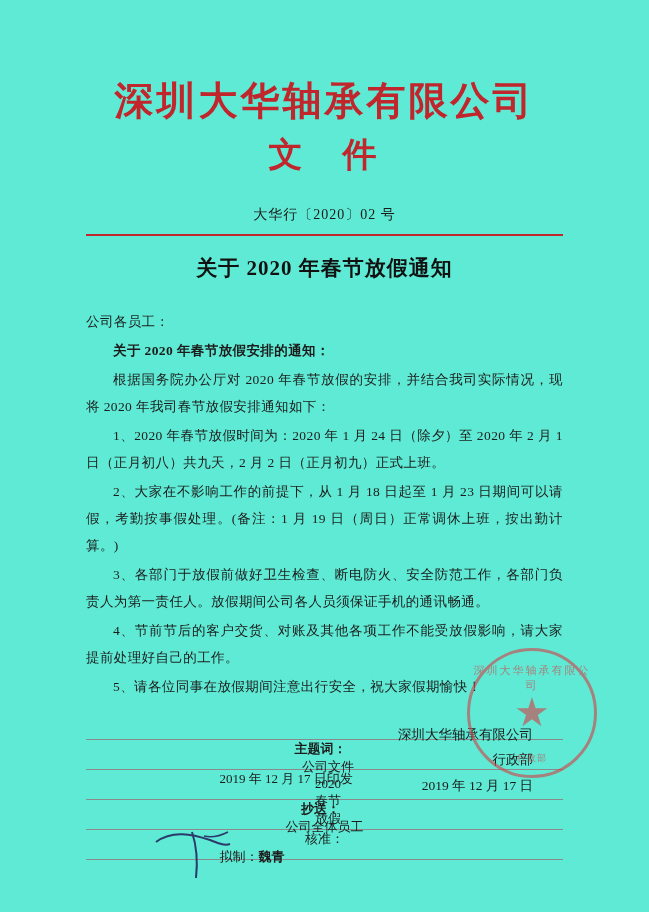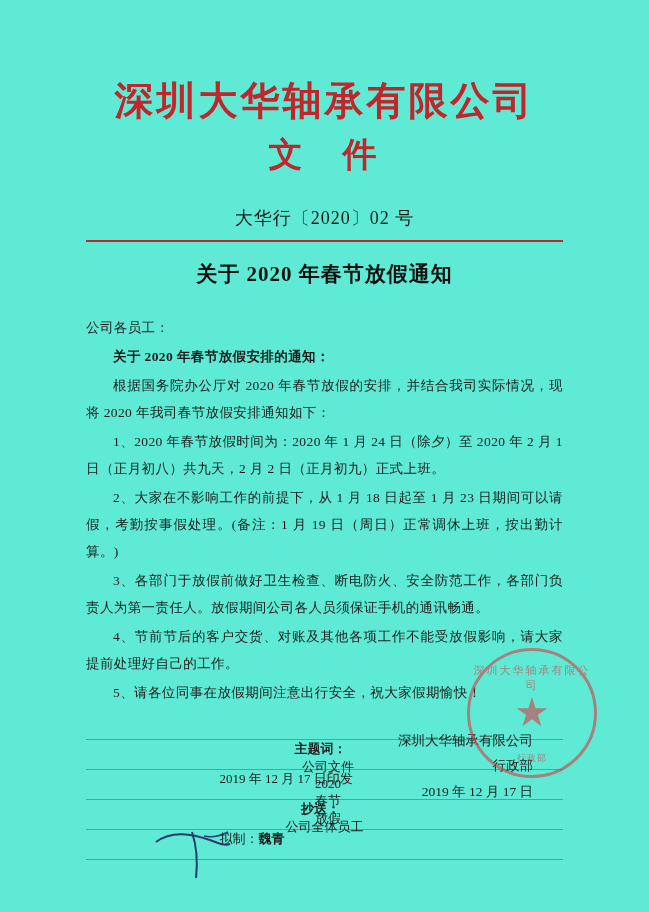--- a/index.html
+++ b/index.html
@@ -43,21 +43,21 @@
     color: #c0262c;
     font-size: 34px;
     font-weight: 700;
     letter-spacing: 14px;
     line-height: 1.5;
     margin: 4px 0 0 0;
     padding-left: 10px;
   }
   .doc-number {
     margin-top: 26px;
-    font-size: 18px;
+    font-size: 14px;
     letter-spacing: 1px;
     color: #1a1a1a;
   }
   .red-rule {
     margin-top: 10px;
     height: 2px;
     background: #c0262c;
     width: 100%;
   }
 
@@ -231,20 +231,21 @@
     <div class="row split">
       <span class="right">2019 年 12 月 17 日印发</span>
     </div>
     <div class="hr"></div>
     <div class="row">
       <span class="kw-label">抄送：</span>
       <span>公司全体员工</span>
     </div>
     <div class="hr"></div>
     <div class="row split sign-row">
+      <span class="left">核准：</span>
       <span class="right">
         <span>拟制：</span><b>魏青</b>
       </span>
       <svg class="handwriting" viewBox="0 0 110 56">
         <path d="M4 18 C 20 6, 40 10, 58 16 C 66 19, 72 22, 78 20" stroke="#2b3a6b" stroke-width="2" fill="none"></path>
         <path d="M40 8 C 44 20, 46 36, 44 54" stroke="#2b3a6b" stroke-width="2" fill="none"></path>
         <path d="M52 12 C 60 14, 68 12, 76 8" stroke="#2b3a6b" stroke-width="1.6" fill="none"></path>
       </svg>
     </div>
     <div class="hr"></div>

